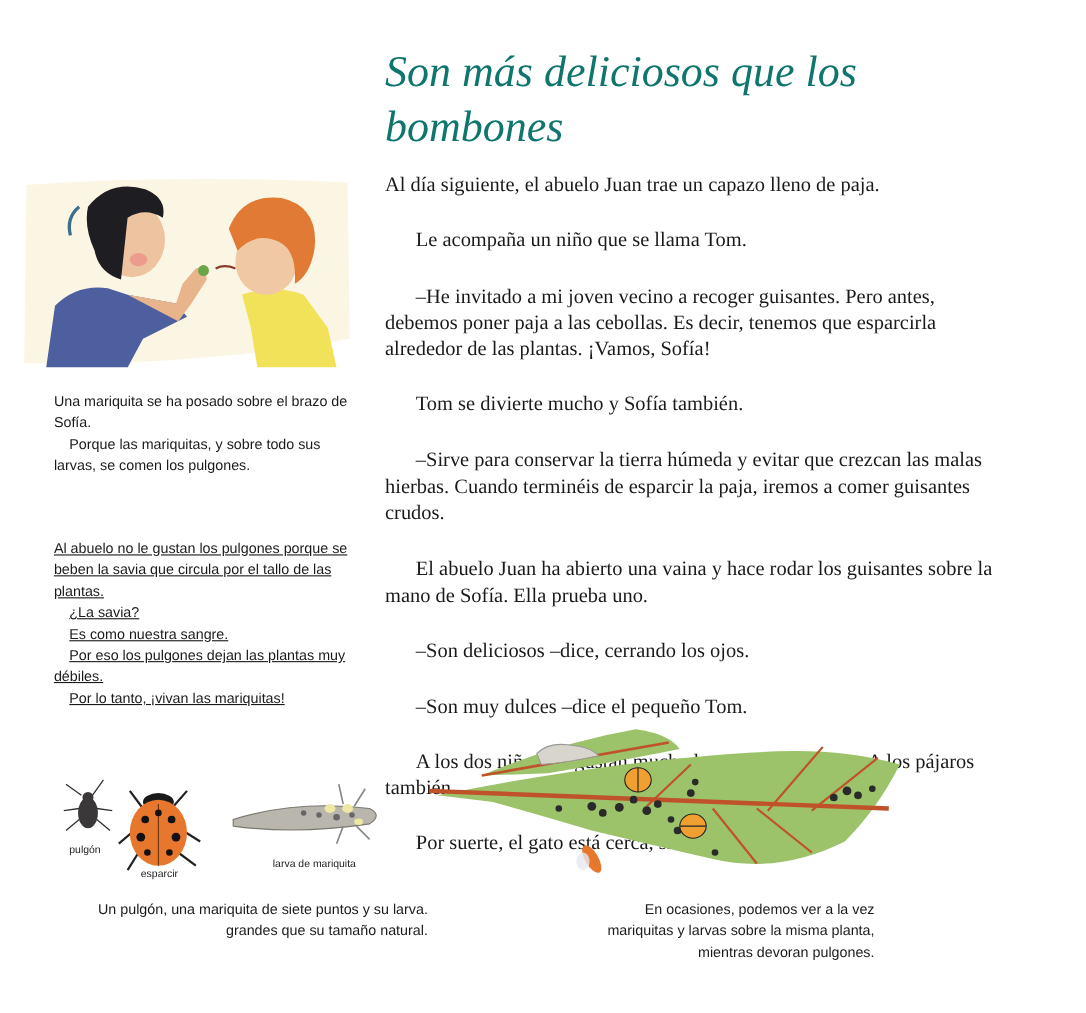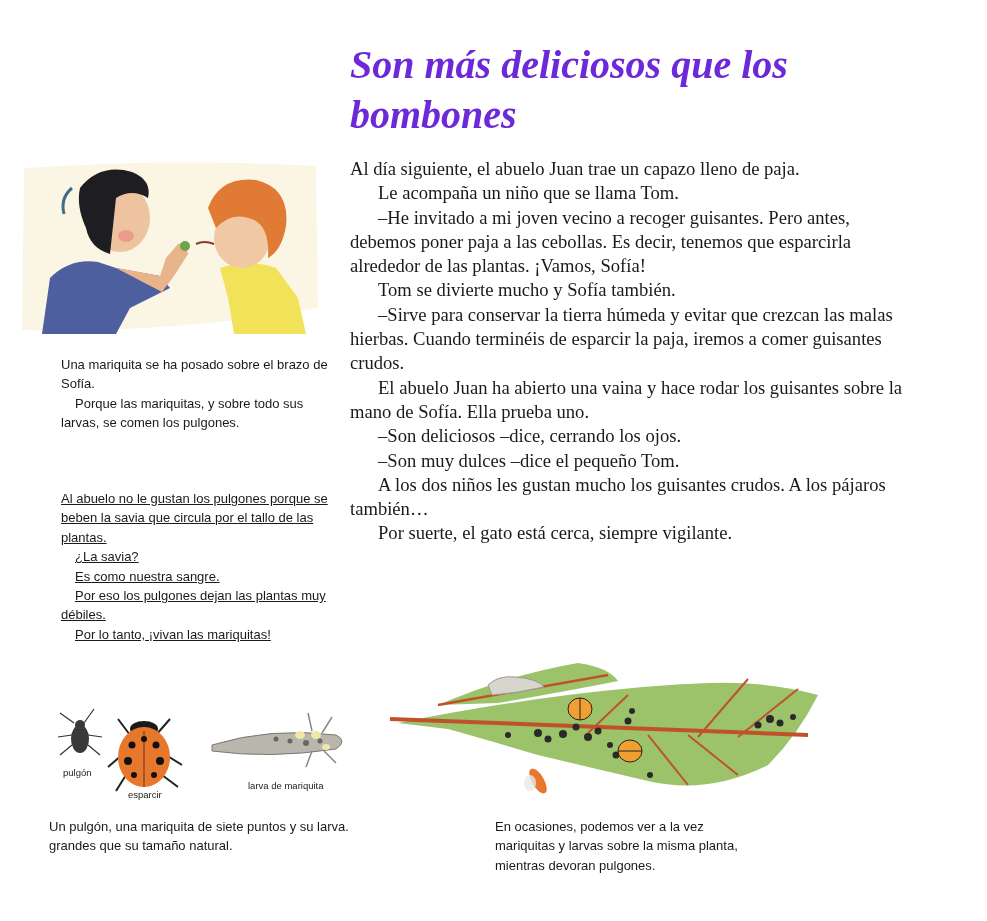--- a/index.html
+++ b/index.html
@@ -1,42 +1,42 @@
 <!DOCTYPE html>
 <html><head>
 <meta charset="utf-8">
 <style>
   html, body { margin:0; padding:0; background:#ffffff; }
   body { width:987px; height:921px; position:relative; overflow:hidden; color:#1a1a1a; }
 
   #title { position:absolute; left:350px; top:40px; width:560px; margin:0;
-    font-family:"Liberation Serif","DejaVu Serif",serif; font-style:italic; font-weight:bold;
-    font-size:40px; line-height:50px; color:#6d28d9; }
+    font-family:"Liberation Serif","DejaVu Serif",serif; font-style:italic; font-weight:normal;
+    font-size:40px; line-height:50px; color:#0f766e; }
 
   #story { position:absolute; left:350px; top:157px; width:570px;
     font-family:"Liberation Serif","DejaVu Serif",serif; font-size:18.6px; line-height:24.3px; color:#1a1a1a; }
   #story p { margin:0; }
-  #story p.indent { text-indent:28px; }
+  #story p.indent { text-indent:28px;margin-top:26px; }
 
   #illus-kids { position:absolute; left:20px; top:158px; width:300px; height:176px; }
 
-  .side { position:absolute; left:61px; width:270px;
+  .side { position:absolute; left:49px; width:270px;
     font-family:"Liberation Sans","DejaVu Sans",sans-serif; font-size:13px; line-height:19.4px; color:#1a1a1a; }
   .side p { margin:0; }
   .side p.indent { text-indent:14px; }
   #side1 { top:355px; }
   #side2 { top:489px;text-decoration:underline; }
 
   #illus-bugs { position:absolute; left:50px; top:705px; width:310px; height:100px; }
   .bug-label { position:absolute; font-family:"Liberation Sans","DejaVu Sans",sans-serif; font-size:9.5px; color:#222;text-align:center; }
 
   #illus-leaf { position:absolute; left:388px; top:655px; width:440px; height:150px; }
 
   .caption { position:absolute; top:817px; font-family:"Liberation Sans","DejaVu Sans",sans-serif;
-    font-size:13px; line-height:19.4px; color:#1a1a1a; }
+    font-size:13px; line-height:19.4px; color:#1a1a1a;text-align:right; }
   .caption p { margin:0; }
   #cap1 { left:49px; width:340px; }
   #cap2 { left:495px; width:300px; }
 </style>
 </head>
 <body>
 
 <h1 id="title">Son más deliciosos que los bombones</h1>
 
 <div id="story">

